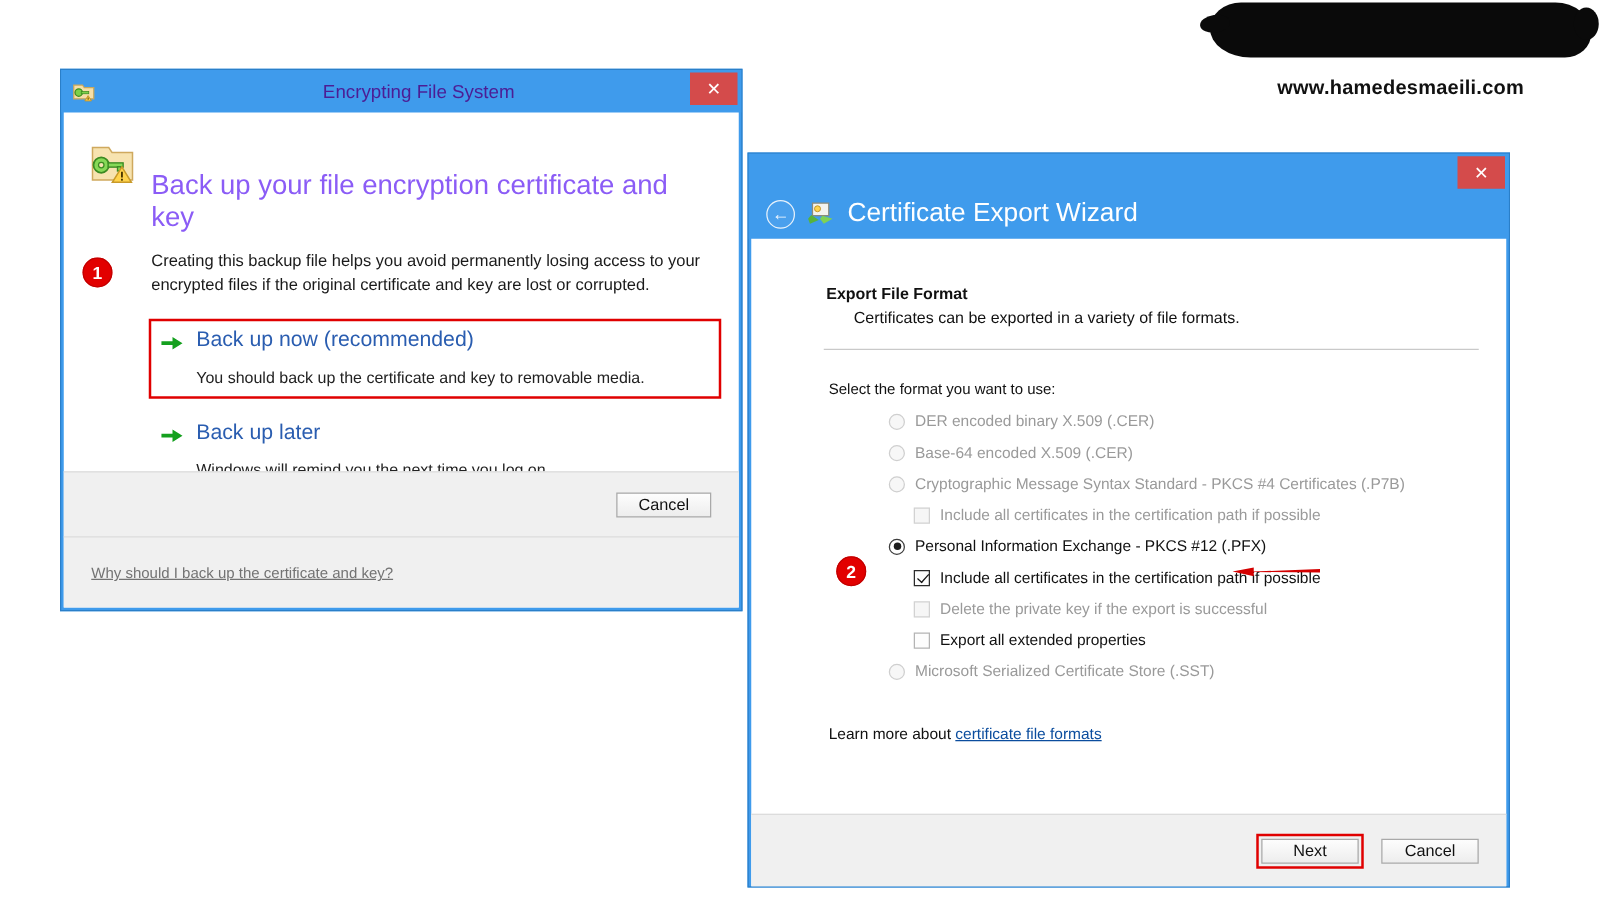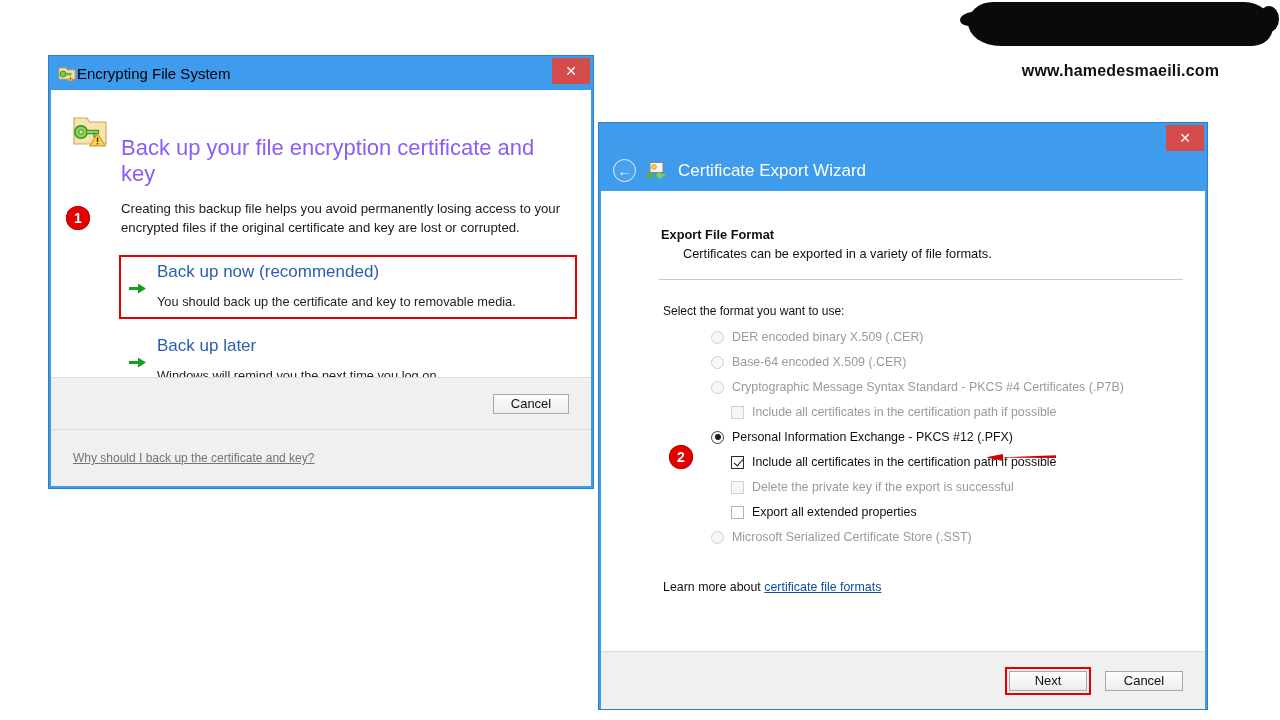--- a/index.html
+++ b/index.html
@@ -48,22 +48,22 @@
     background: #3f9bec;
     border: 1px solid #2a7fc9;
   }
   .win-titlebar {
     position: relative;
     height: 34px;
     background: #3f9bec;
     display: flex; align-items: center;
   }
   .win-title {
-    flex: 1; 
-    color: #000000; font-size: 15px;
+    flex: 1; text-align: center;
+    color: #4c1d95; font-size: 15px;
   }
   .close-btn {
     position: absolute; top: 2px; right: 3px;
     width: 38px; height: 26px;
     background: #d44b4b;
     color: #ffffff; font-size: 14px;
     display: flex; align-items: center; justify-content: center;
     cursor: pointer;
   }
   .win-body {
@@ -91,21 +91,21 @@
     padding-top: 4px;
     margin-top: 23px;
   }
   .efs-desc {
     margin: 12px 0 0 52px;
     font-size: 13.2px; line-height: 19px; color: #1a1a1a;
     max-width: 452px;
   }
 
   .opt-list { margin: 18px 0 0 52px; }
-  .opt { display: flex; gap: 10px; padding: 4px 8px 6px 8px; position: relative; align-items: center; }
+  .opt { display: flex; gap: 10px; padding: 4px 8px 6px 8px; position: relative; }
   .opt-arrow { flex: 0 0 18px; margin-top: 7px; }
   .opt-title { color: #2a5db0; font-size: 17px; line-height: 22px; }
   .opt-sub { color: #222; font-size: 12.8px; line-height: 18px; margin-top: 10px; }
   .opt.highlight {
     border: 2px solid #e00000;
     margin-left: -2px;
     margin-right: 0;
     width: 458px;
   }
   .opt.spaced { margin-top: 12px; }
@@ -143,21 +143,21 @@
     display: flex; align-items: center; gap: 10px;
   }
   .back-circle {
     width: 23px; height: 23px; border-radius: 50%;
     border: 1.6px solid #e8f2fb; color: #eef5fd;
     display: flex; align-items: center; justify-content: center;
     font-size: 14px; line-height: 1; cursor: pointer;
     background: rgba(255,255,255,.06);
   }
   .wiz-icon { width: 22px; height: 20px; position: relative; }
-  .wiz-title { color: #ffffff; font-size: 17px; }
+  .wiz-title { color: #ffffff; font-size: 21px; }
 
   .wiz-body { height: 518px; background: #ffffff; position: relative; }
   .wiz-content { padding: 36px 30px 0 60px; }
   .sec-title { font-size: 12.8px; font-weight: bold; color: #111; }
   .sec-sub { font-size: 12.8px; color: #111; margin: 4px 0 0 22px; }
   .hr { height: 1px; background: #c9c9c9; margin: 18px 0 0 -2px; width: 524px; }
 
   .prompt { font-size: 12px; color: #111; margin: 24px 0 0 2px; }
   .choices { margin: 12px 0 0 50px; }
   .row { display: flex; align-items: center; gap: 8px; margin-bottom: 11px; position: relative; }

